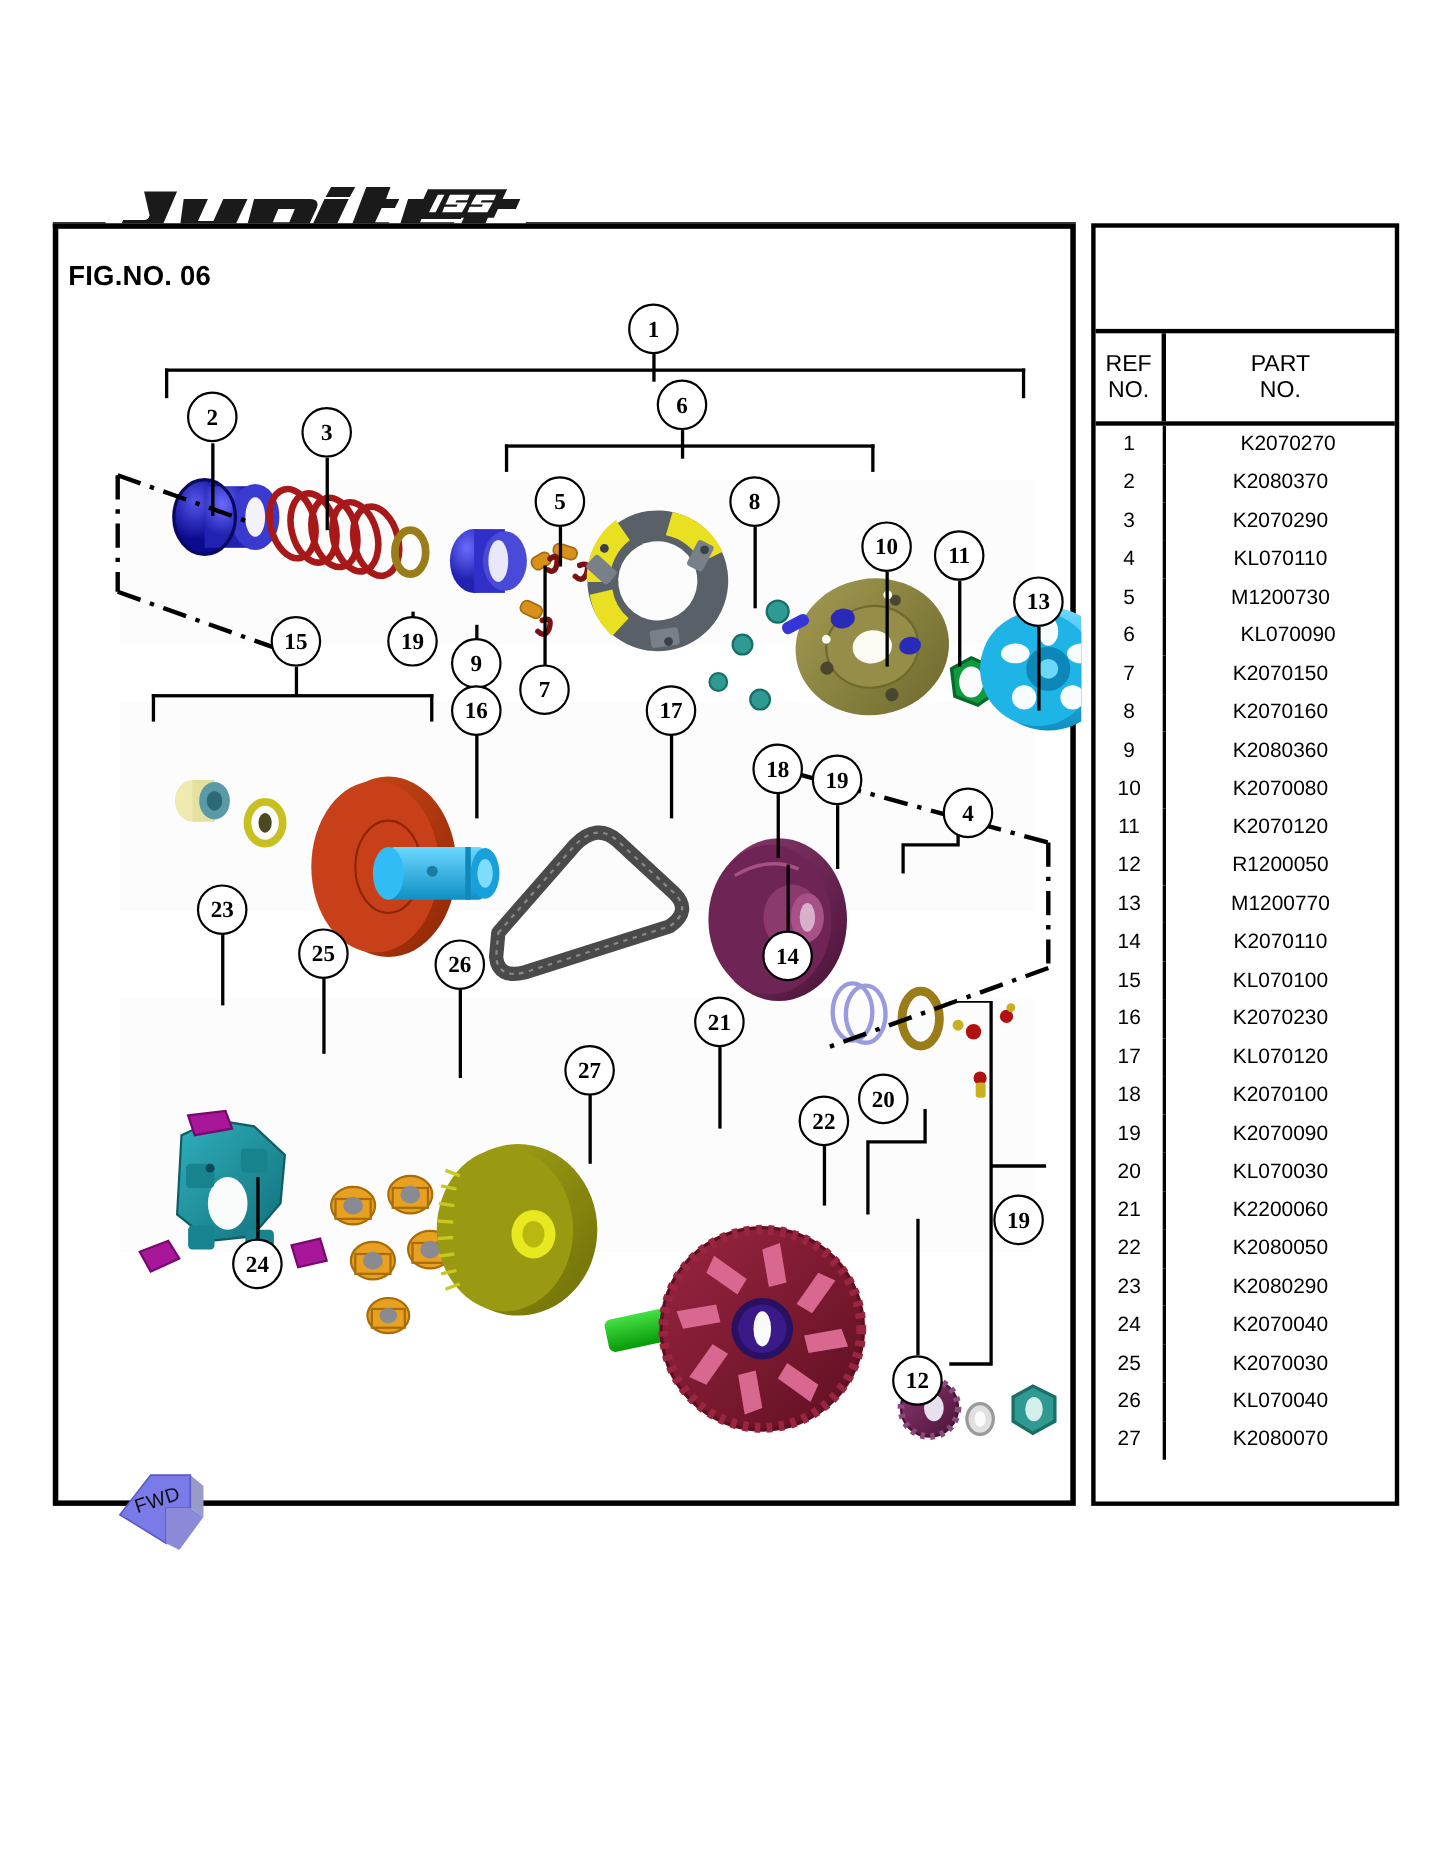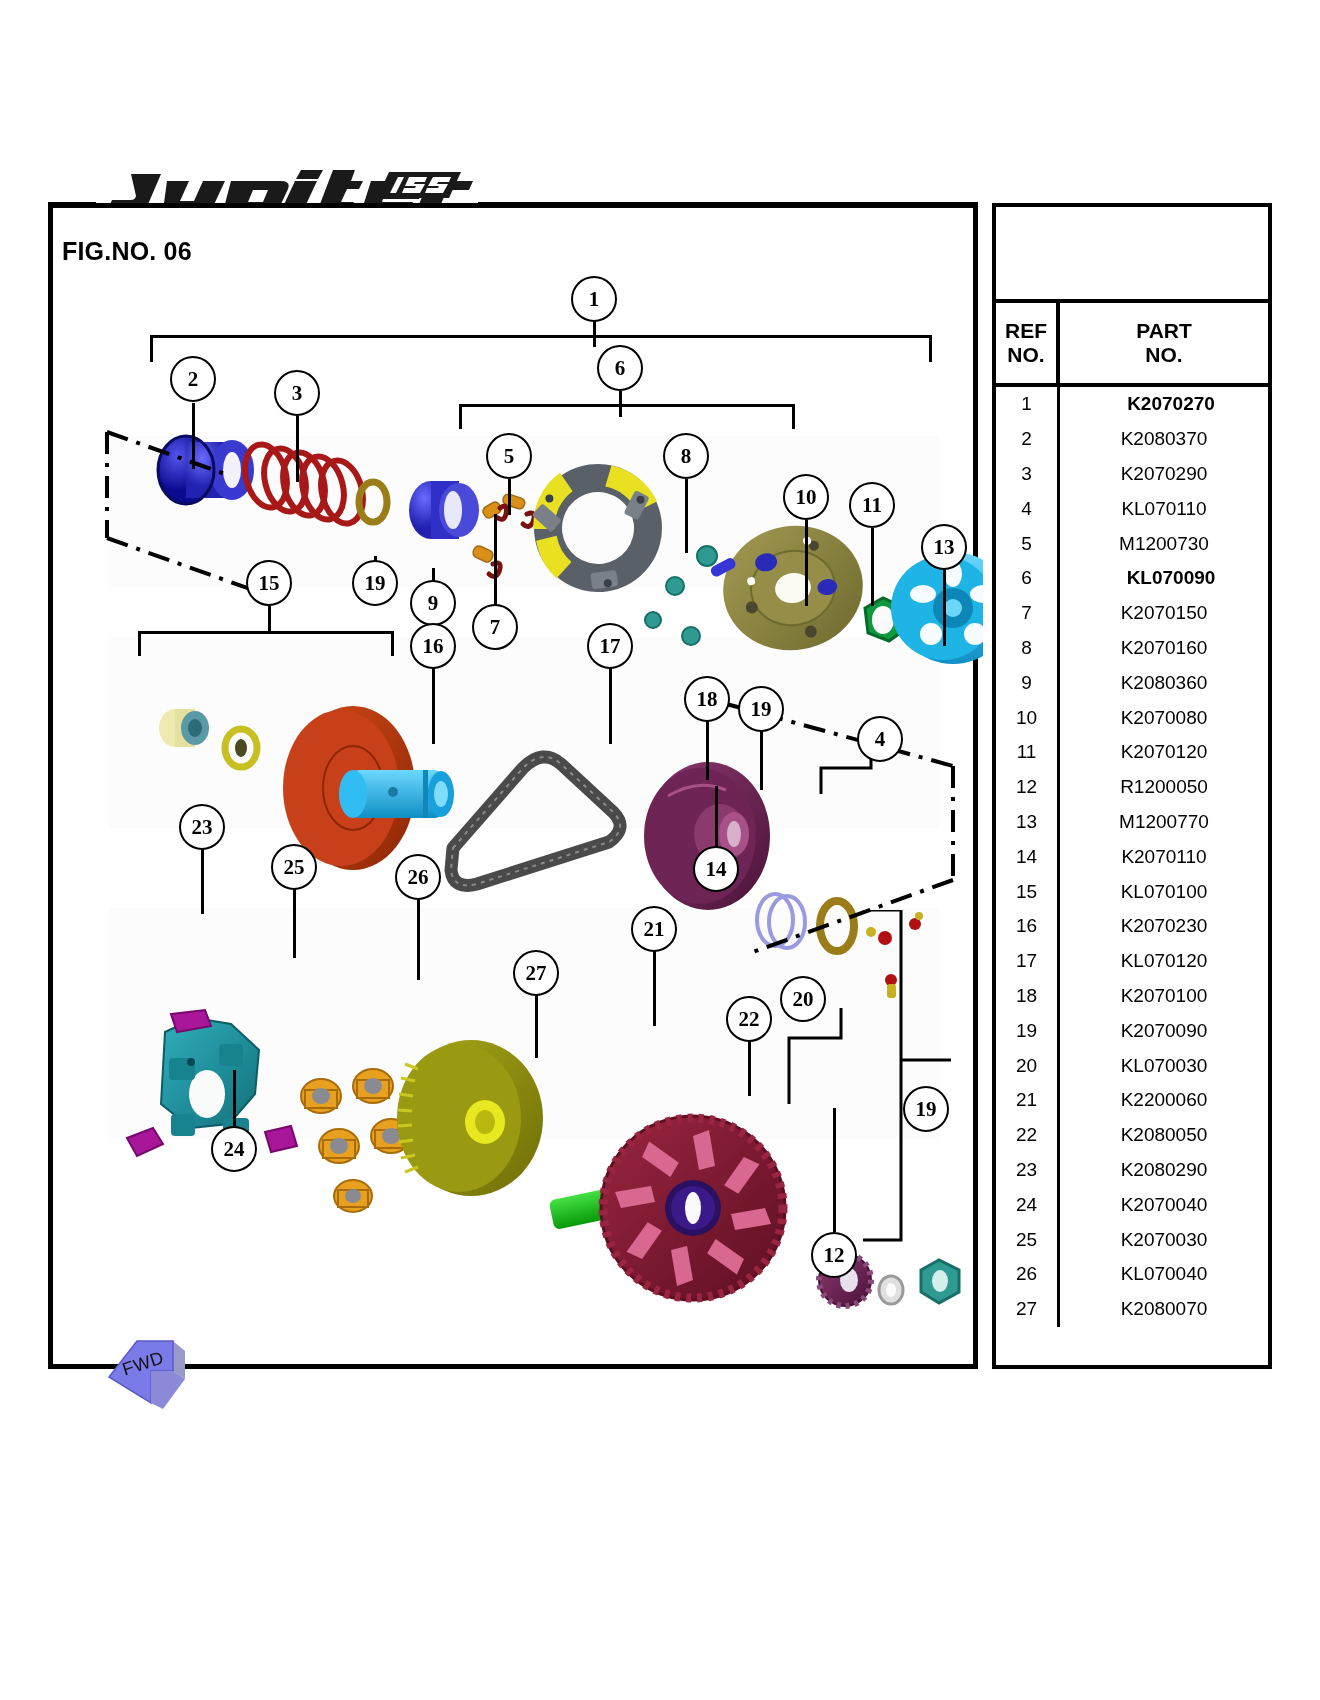--- a/index.html
+++ b/index.html
@@ -38,30 +38,30 @@
 
   
   #art{position:absolute;left:0;top:0;width:930px;height:1166px;z-index:10;}
 
   
   #parts-table{position:absolute;left:992px;top:203px;width:280px;height:1166px;
                border:4px solid #000;box-sizing:border-box;background:#fff;}
   #table-head-blank{height:96px;border-bottom:4px solid #000;box-sizing:border-box;}
   #table-col-head{display:flex;height:84px;border-bottom:4px solid #000;box-sizing:border-box;}
   .th{display:flex;flex-direction:column;align-items:center;justify-content:center;
-      font-size:21px;font-weight:bold;line-height:1.12;box-sizing:border-box;color:#000;}
+      font-size:21px;font-weight:normal;line-height:1.12;box-sizing:border-box;color:#000;}
   .th-ref{width:64px;border-right:4px solid #000;}
   .th-part{flex:1;}
   #table-body{height:976px;overflow:hidden;}
   .trow{display:flex;height:34.8px;box-sizing:border-box;}
   .td-ref{width:64px;border-right:3px solid #000;display:flex;align-items:center;
           justify-content:center;font-size:19px;color:#000;box-sizing:border-box;}
   .td-part{flex:1;display:flex;align-items:center;justify-content:center;
            font-size:19px;color:#000;box-sizing:border-box;}
-  .trow.bold .td-part{font-weight:bold;margin-left:14px;}
+  .trow.bold .td-part{font-weight:normal;margin-left:14px;}
 </style>
 </head>
 <body>
 
 <div id="page">
 
   <div id="logo-rule-left" class="logo-rule"></div>
   <div id="logo-rule-right" class="logo-rule"></div>
   <div id="brand">
     <svg width="380" height="48" viewBox="0 0 380 48" aria-hidden="true">

